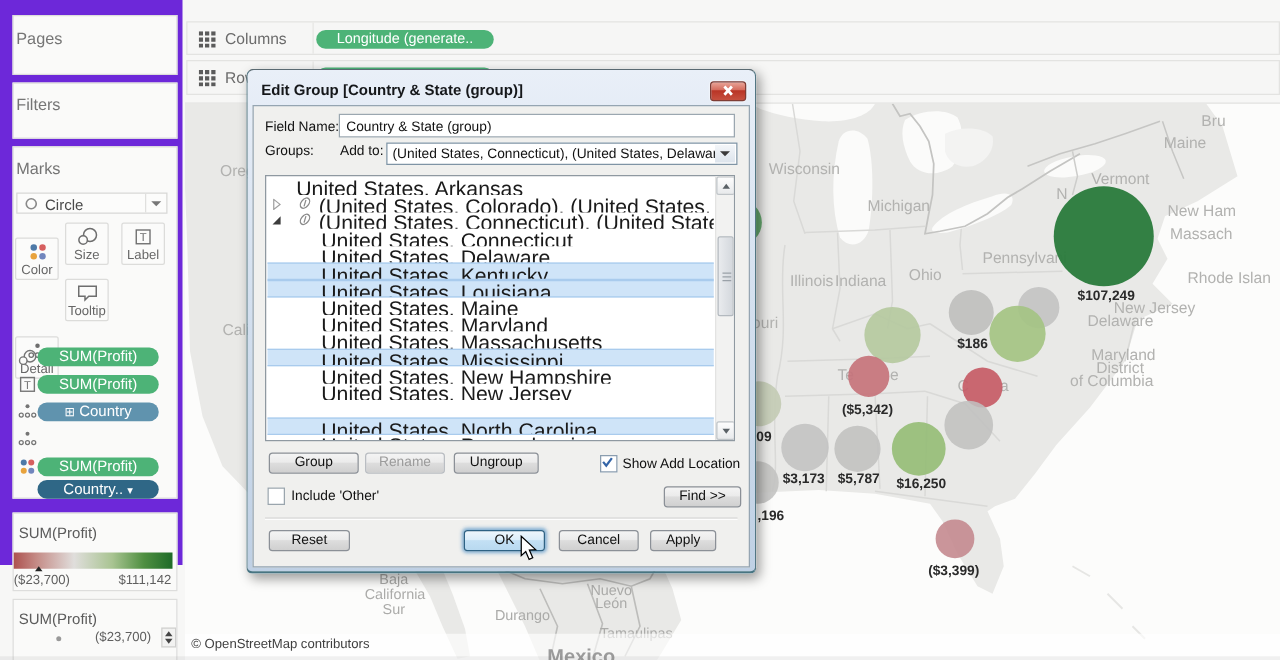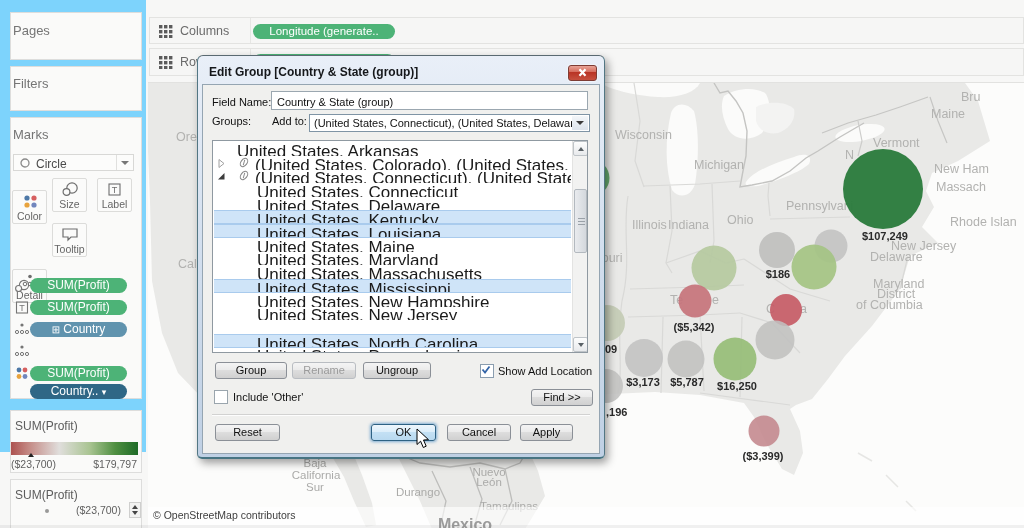--- a/index.html
+++ b/index.html
@@ -1,21 +1,21 @@
 <!DOCTYPE html>
 <html><head>
 <meta charset="utf-8">
 <style>
 * { margin:0; padding:0; box-sizing:border-box; }
 html,body { width:1024px; height:528px; overflow:hidden; font-family:"Liberation Sans", sans-serif; background:#fff; }
 #stage { position:relative; width:1024px; height:528px; overflow:hidden; background:#f7f7f6; }
 .abs { position:absolute; }
 
 
-#sidebar { left:0; top:0; width:146px; height:452px; background:#7dd3fc; }
+#sidebar { left:0; top:0; width:146px; height:452px; background:#6d28d9; }
 .card { position:absolute; left:10px; width:132px; background:#fafaf9; border:1px solid #dddddc; }
 .cardtitle { position:absolute; left:2px; font-size:13px; color:#757575; }
 
 
 .mbtn { position:absolute; width:35px; height:34px; background:#fbfbfa; border:1px solid #dcdcda; border-radius:2px; text-align:center; }
 .mbtn .lbl { position:absolute; bottom:1px; width:100%; font-size:10.5px; color:#666; }
 
 
 .pill { position:absolute; left:19px; width:97px; height:15px; border-radius:8px; color:#fff; font-size:12px; text-align:center; line-height:15px; }
 .pgreen { background:#4db377; }
@@ -308,21 +308,21 @@
             <circle cx="11" cy="10.5" r="2.4" fill="#7186bd"></circle>
           </svg></div>
       <div class="pill pgreen" style="top:248px;">SUM(Profit)</div>
     </div>
 
     <div class="card" style="top:410px; height:63px;">
       <div style="position:absolute;left:4px;top:8px;font-size:12px;color:#5c5c5c;">SUM(Profit)</div>
       <div style="position:absolute;left:0;top:31px;width:127px;height:13px;background:linear-gradient(90deg,#ad5250 0%,#c48a85 14%,#e0dedc 38%,#a9c492 62%,#4f8f41 82%,#1e6b28 100%);"></div>
       <div style="position:absolute;left:17px;top:42px;width:0;height:0;border-left:3px solid transparent;border-right:3px solid transparent;border-bottom:4px solid #222;"></div>
       <div style="position:absolute;left:0;top:47px;font-size:10.5px;color:#5f5f5f;">($23,700)</div>
-      <div style="position:absolute;right:4px;top:47px;font-size:10.5px;color:#5f5f5f;">$179,797</div>
+      <div style="position:absolute;right:4px;top:47px;font-size:10.5px;color:#5f5f5f;">$111,142</div>
     </div>
 
     <div class="card" style="top:479px; height:60px;">
       <div style="position:absolute;left:4px;top:8px;font-size:12px;color:#5c5c5c;">SUM(Profit)</div>
       <div style="position:absolute;left:34px;top:29px;width:4px;height:4px;border-radius:2px;background:#999;"></div>
       <div style="position:absolute;left:65px;top:24px;font-size:10.5px;color:#5f5f5f;">($23,700)</div>
       <div style="position:absolute;left:118px;top:22px;width:12px;height:16px;background:#f2f2f1;border:1px solid #cfcfce;">
         <div style="position:absolute;left:2px;top:2px;width:0;height:0;border-left:3.5px solid transparent;border-right:3.5px solid transparent;border-bottom:4px solid #444;"></div>
         <div style="position:absolute;left:2px;bottom:2px;width:0;height:0;border-left:3.5px solid transparent;border-right:3.5px solid transparent;border-top:4px solid #444;"></div>
       </div>

